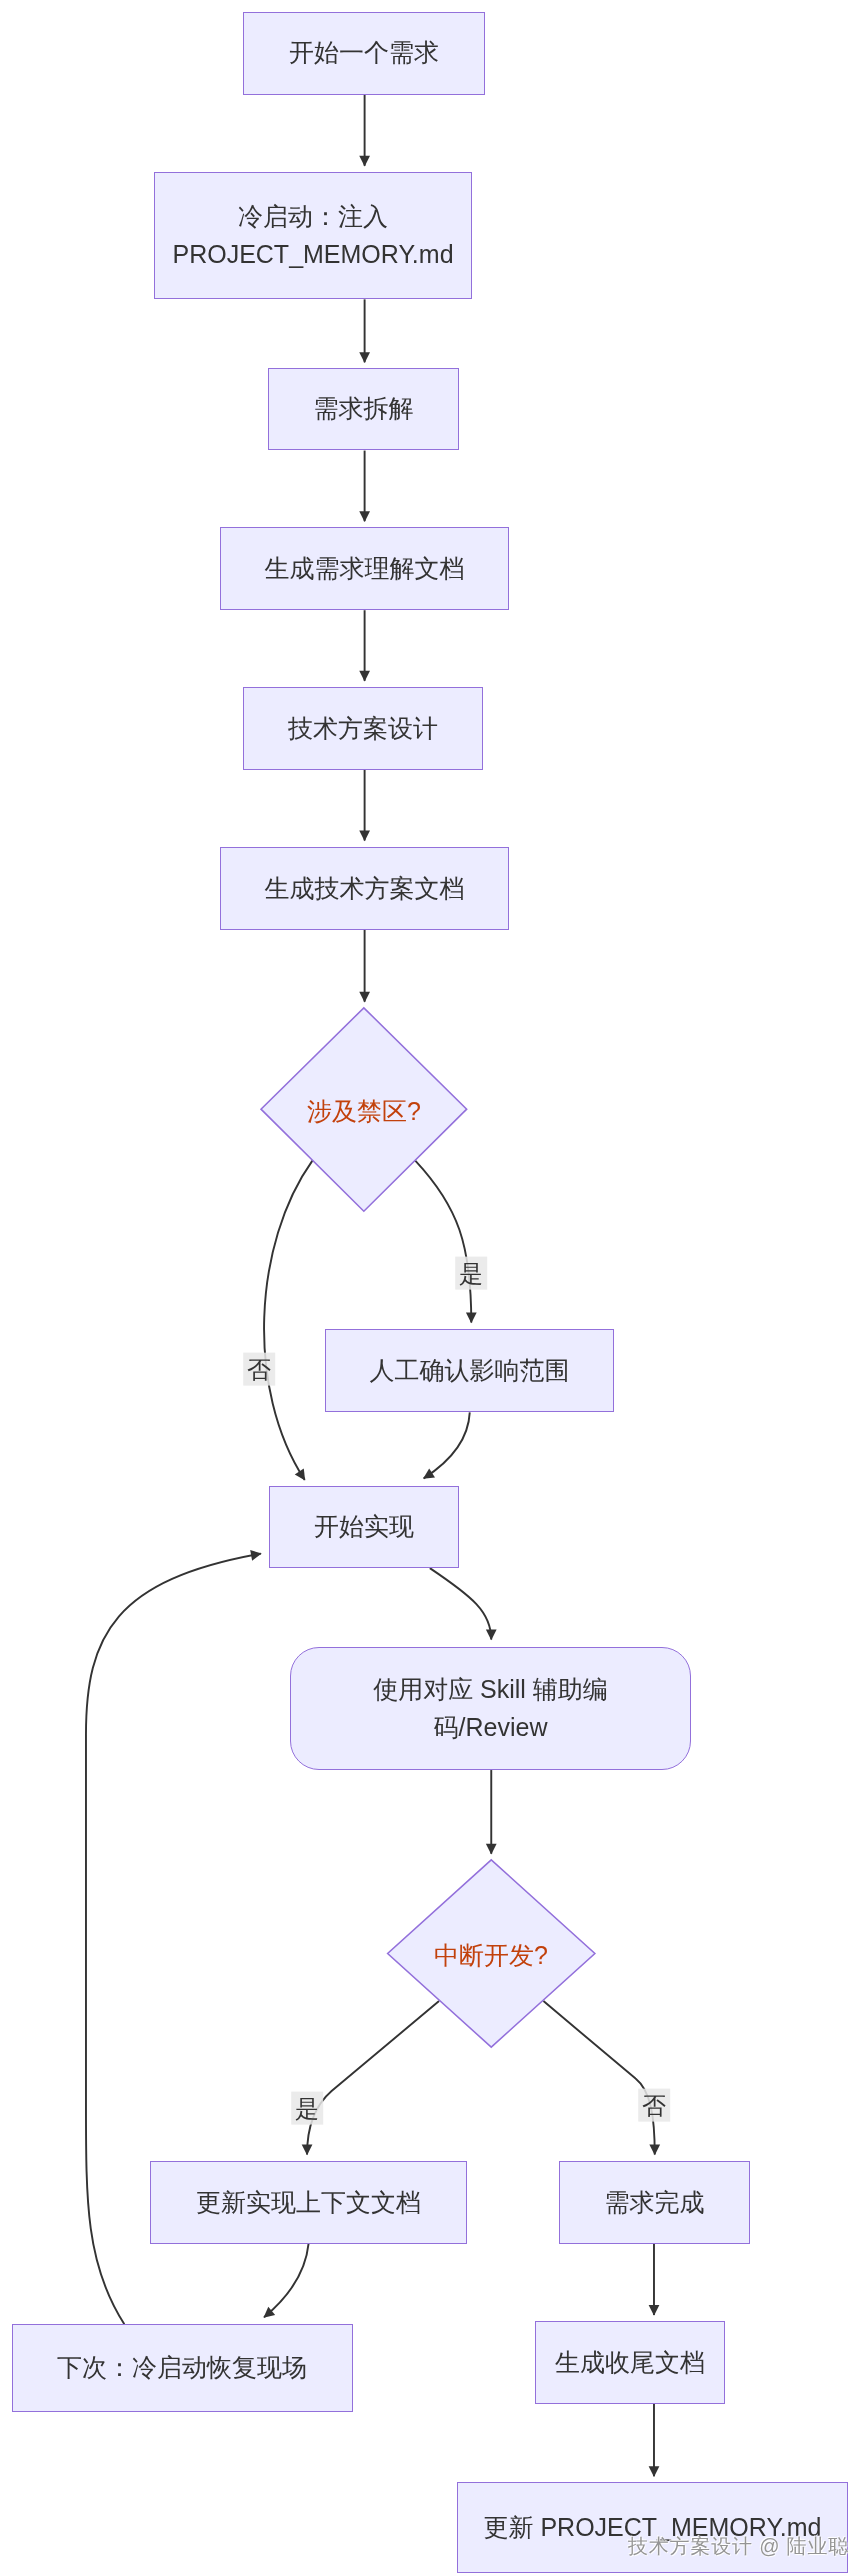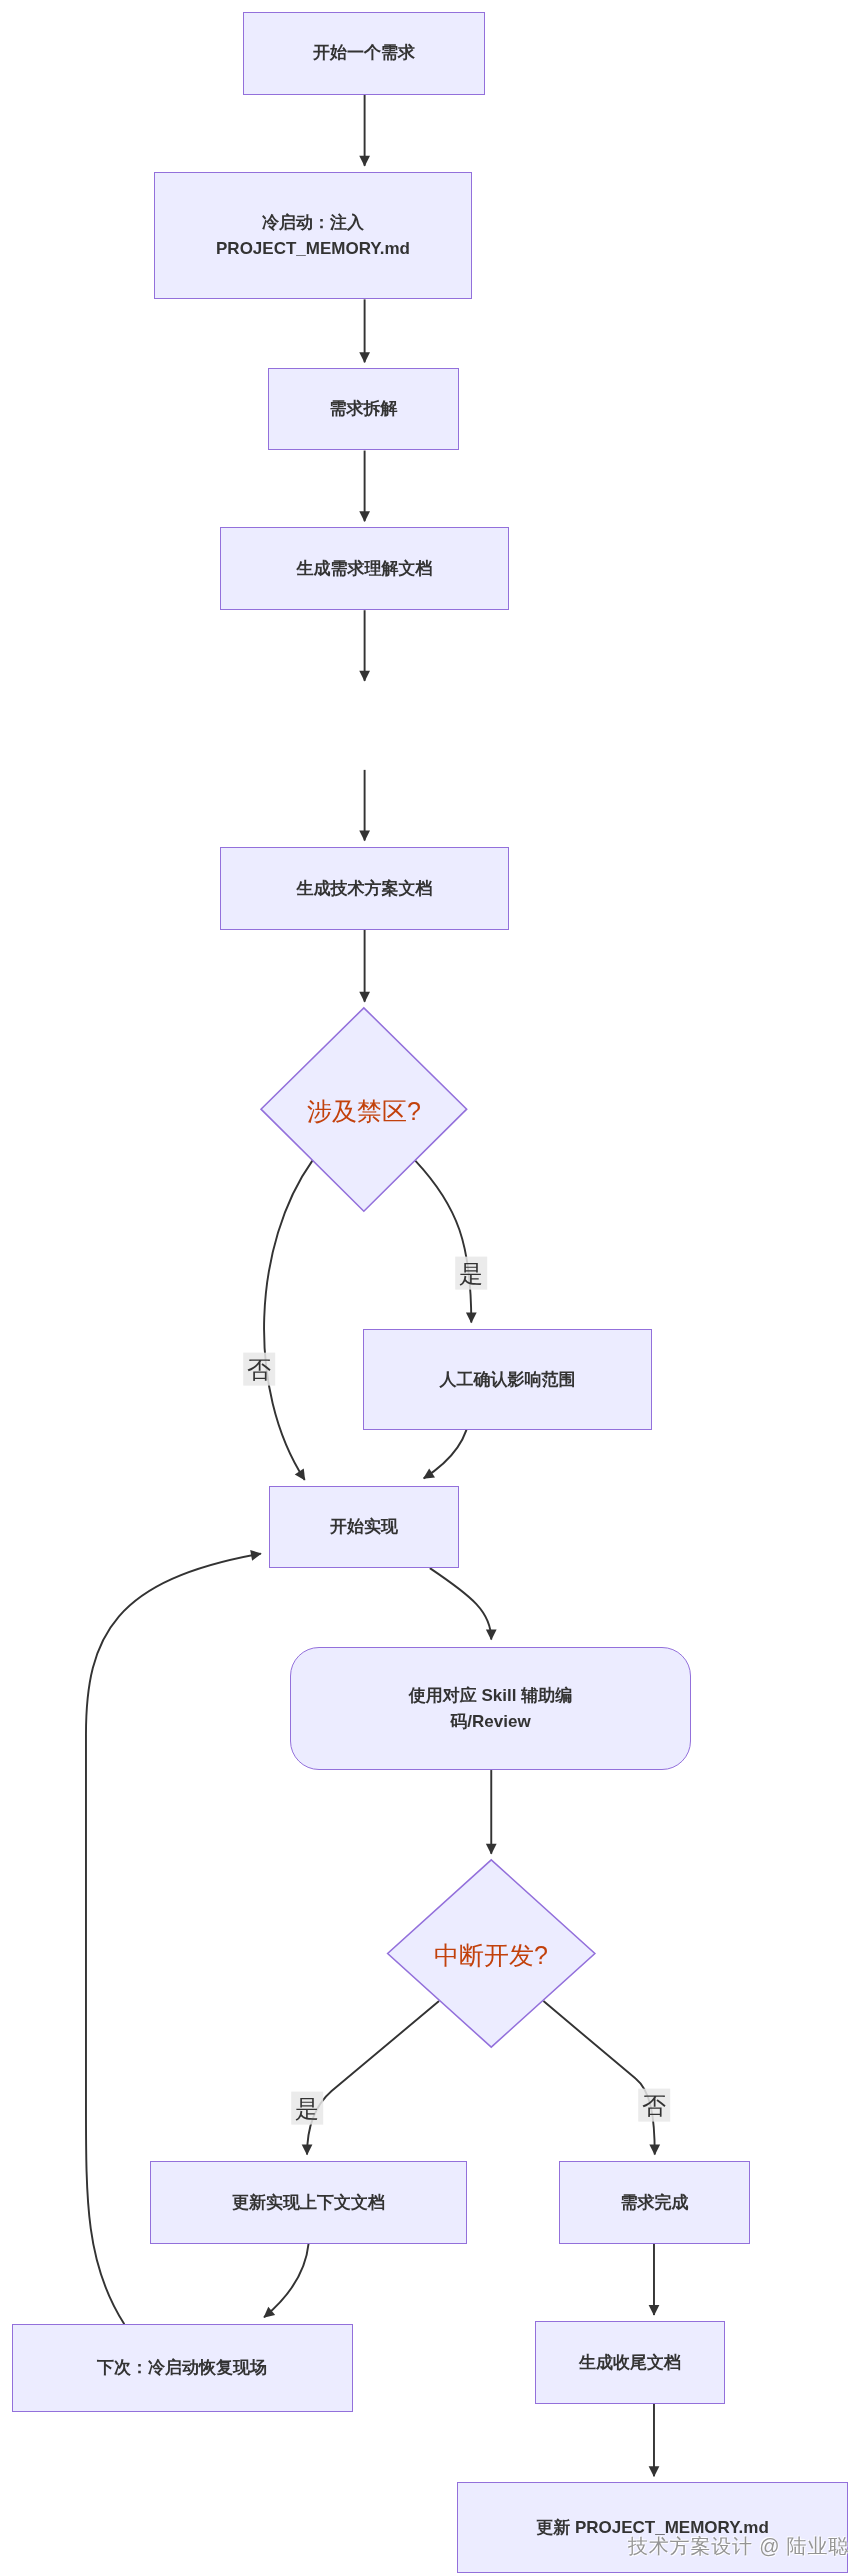--- a/index.html
+++ b/index.html
@@ -5,23 +5,22 @@
   html,body{margin:0;padding:0;background:#ffffff;}
   .canvas{
     position:relative;width:862px;height:2576px;background:#ffffff;overflow:hidden;
     font-family:"Liberation Sans","DejaVu Sans",sans-serif;color:#333333;
   }
   svg.edges{position:absolute;left:0;top:0;z-index:1;}
   .node{
     position:absolute;z-index:2;box-sizing:border-box;
     background:#ECECFF;border:1.5px solid #9370DB;
     display:flex;align-items:center;justify-content:center;
-    text-align:center;font-size:17px;line-height:1.5;color:#333333;
+    text-align:center;font-size:25px;line-height:1.5;color:#333333;
     white-space:pre-line;
-    font-weight:bold;
   }
   .diamond-label{
     position:absolute;z-index:2;transform:translate(-50%,-50%);
     font-size:25px;color:#c2410c;white-space:nowrap;text-align:center;
   }
   .edge-label{
     position:absolute;z-index:3;transform:translate(-50%,-50%);
     background:rgba(232,232,232,0.85);color:#333333;
     font-size:24px;line-height:1.3;padding:0.8px 3.8px;white-space:nowrap;
   }
@@ -70,26 +69,27 @@
 
   <div class="node" style="left:243px;top:11.5px;width:242px;height:83px;">开始一个需求</div>
 
   <div class="node" style="left:154px;top:172px;width:318px;height:127px;">冷启动：注入
 PROJECT_MEMORY.md</div>
 
   <div class="node" style="left:268px;top:368px;width:191px;height:82px;">需求拆解</div>
 
   <div class="node" style="left:220px;top:527px;width:289px;height:83px;">生成需求理解文档</div>
 
+  <div class="node" style="left:243px;top:687px;width:240px;height:83px;">技术方案设计</div>
 
   <div class="node" style="left:220px;top:847px;width:289px;height:83px;">生成技术方案文档</div>
 
   <div class="diamond-label" style="left:364px;top:1111px;">涉及禁区?</div>
 
-  <div class="node" style="left:325px;top:1329px;width:289px;height:101px;margin-left:38px;">人工确认影响范围</div>
+  <div class="node" style="left:325px;top:1329px;width:289px;height:83px;">人工确认影响范围</div>
 
   <div class="node" style="left:269px;top:1486px;width:190px;height:82px;">开始实现</div>
 
   <div class="node" style="left:290px;top:1647px;width:401px;height:123px;border-radius:29px;">使用对应 Skill 辅助编
 码/Review</div>
 
   <div class="diamond-label" style="left:491px;top:1955px;">中断开发?</div>
 
   <div class="node" style="left:150px;top:2161px;width:317px;height:83px;">更新实现上下文文档</div>
 

